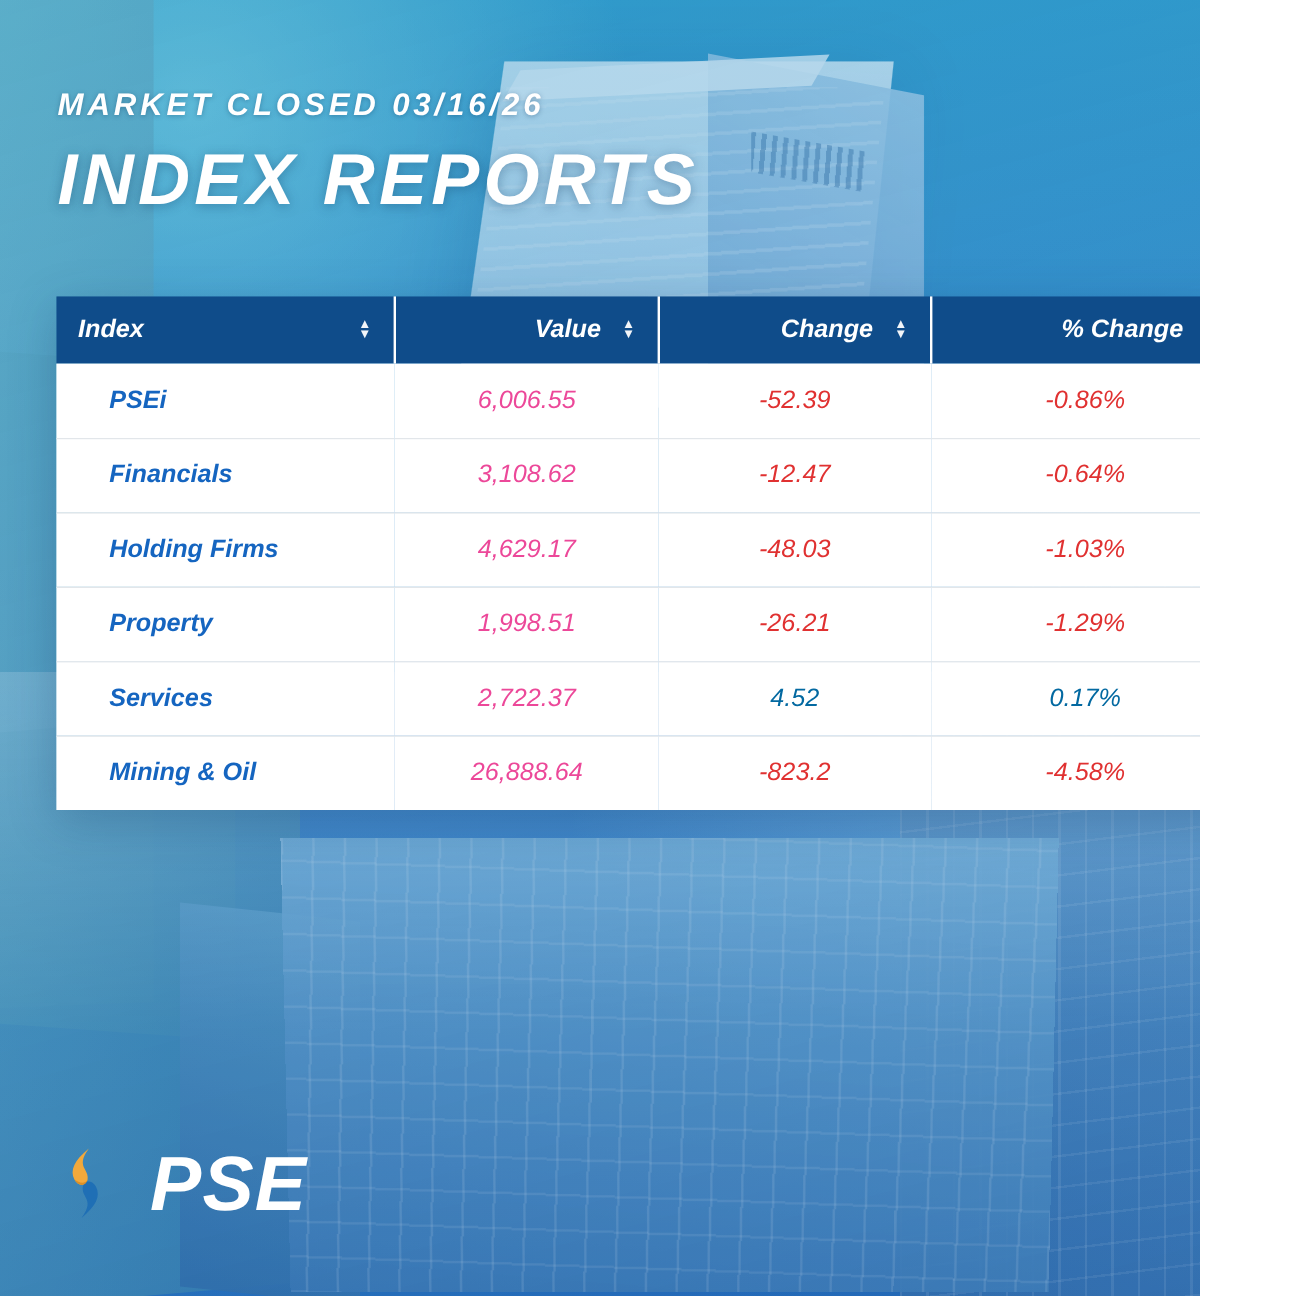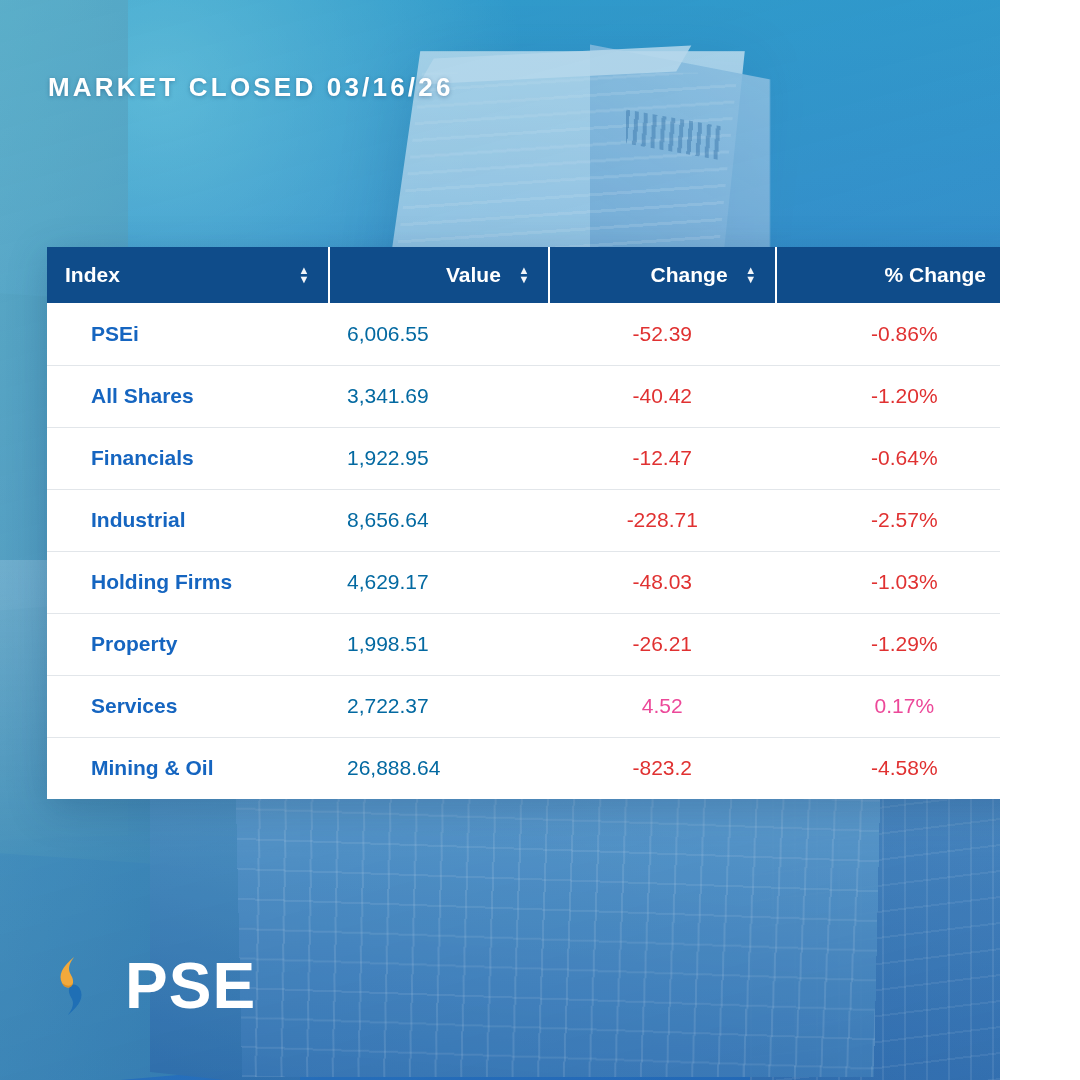--- a/index.html
+++ b/index.html
@@ -8,20 +8,21 @@
     height: 1080px;
     overflow: hidden;
     font-family: "Liberation Sans", sans-serif;
   }
   #canvas {
     position: relative;
     width: 1000px;
     height: 1080px;
     background: linear-gradient(160deg, #1f8fc4 0%, #2d86c9 28%, #2f7fc7 52%, #2a74c0 72%, #2569b8 100%);
     overflow: hidden;
+    font-style: italic;
   }
 
   
   .bg-layer { position: absolute; inset: 0; }
 
   .sky {
     position: absolute; left: 0; top: 0; width: 1080px; height: 820px;
     background: linear-gradient(180deg, #35a0cf 0%, #3a93cd 35%, #3585c9 65%, #2f79c2 100%);
   }
   .sky-glow {
@@ -187,24 +188,24 @@
   tbody td {
     height: 62px;
     padding: 0 18px;
     font-size: 21px;
     background: #ffffff;
     border-bottom: 1px solid #e2e6ea;
     vertical-align: middle;
   }
   tbody tr:last-child td { border-bottom: none; }
   td.idx { color: #1565c0; font-weight: bold; padding-left: 44px; }
-  td.num { text-align: left; color: #0369a1; margin-top: 22px; }
+  td.num { text-align: center; color: #ec4899; margin-top: 22px; }
   td.chg, td.pct { text-align: center; font-weight: normal; }
   .neg { color: #e03131; }
-  .pos { color: #ec4899; }
+  .pos { color: #0369a1; }
 
   
   .logo { position: absolute; left: 48px; bottom: 62px; display: flex; align-items: center; gap: 31px; }
   .logo-mark { width: 46px; height: 62px; position: relative; }
   .logo-text {
     color: #ffffff;
     font-size: 64px;
     font-weight: bold;
     letter-spacing: 1px;
     line-height: 1;
@@ -236,20 +237,21 @@
     <div class="tower-bottom-left"></div>
     <div class="tower-bottom"></div>
     <div class="tower-bottom-win"></div>
 
     <div class="haze"></div>
     <div class="overall-tint"></div>
   </div>
 
   <div class="header">
     <div class="eyebrow">MARKET CLOSED 03/16/26</div>
+    <div class="title">INDEX REPORTS</div>
   </div>
 
   <div class="table-wrap">
     <table>
       <colgroup>
         <col class="c-index">
           <col class="c-value">
           <col class="c-change">
           <col class="c-pct">
       </colgroup>
@@ -294,36 +296,24 @@
         </tr>
       </thead>
       <tbody id="table-body">
           <tr>
             <td class="idx">PSEi</td>
             <td class="num">6,006.55</td>
             <td class="chg neg">-52.39</td>
             <td class="pct neg">-0.86%</td>
           </tr>
           <tr>
-            <td class="idx">All Shares</td>
-            <td class="num">3,341.69</td>
-            <td class="chg neg">-40.42</td>
-            <td class="pct neg">-1.20%</td>
-          </tr>
-          <tr>
             <td class="idx">Financials</td>
-            <td class="num">1,922.95</td>
+            <td class="num">3,108.62</td>
             <td class="chg neg">-12.47</td>
             <td class="pct neg">-0.64%</td>
-          </tr>
-          <tr>
-            <td class="idx">Industrial</td>
-            <td class="num">8,656.64</td>
-            <td class="chg neg">-228.71</td>
-            <td class="pct neg">-2.57%</td>
           </tr>
           <tr>
             <td class="idx">Holding Firms</td>
             <td class="num">4,629.17</td>
             <td class="chg neg">-48.03</td>
             <td class="pct neg">-1.03%</td>
           </tr>
           <tr>
             <td class="idx">Property</td>
             <td class="num">1,998.51</td>

